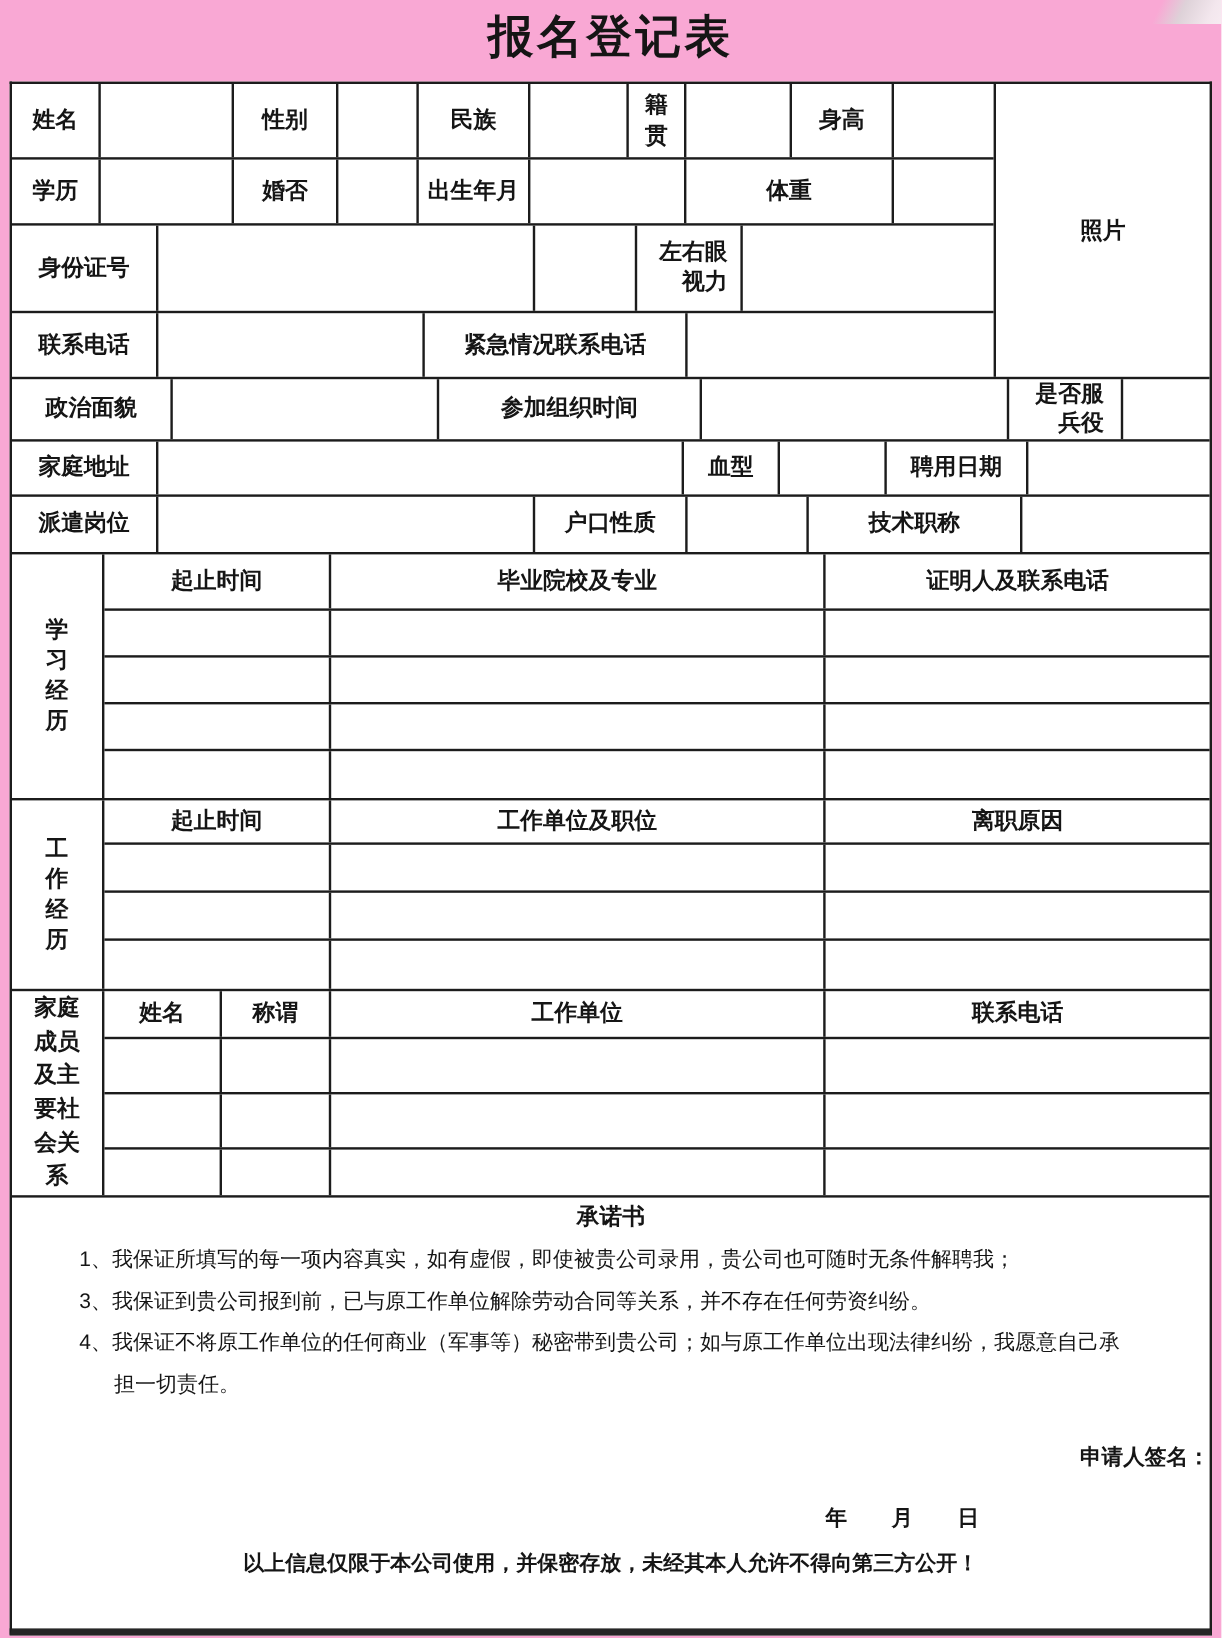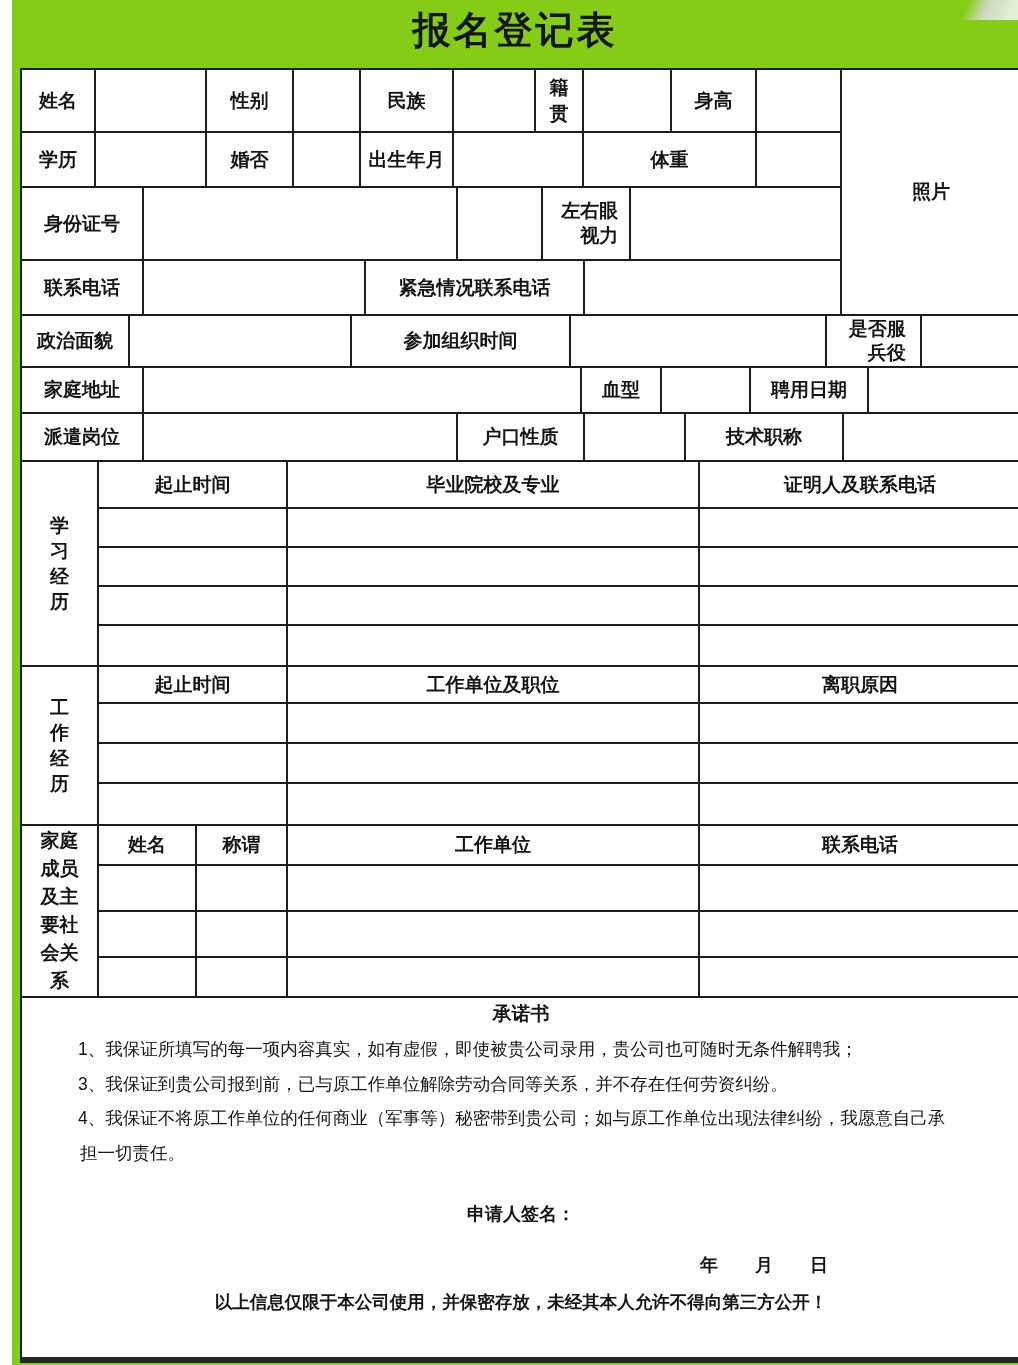--- a/index.html
+++ b/index.html
@@ -2,21 +2,21 @@
 <html><head>
 <meta charset="utf-8">
 <style>
   * { box-sizing: border-box; margin: 0; padding: 0; }
   html, body { background: #ffffff; }
   body {
     width: 1018px; height: 1365px; position: relative;
     font-family: "Liberation Sans", "DejaVu Sans", sans-serif;
     color: #151515;
   }
-  .page { position: absolute; inset: 0; background: #84cc16; overflow: hidden; margin-left: 12px; }
+  .page { position: absolute; inset: 0; background: #f9a8d4; overflow: hidden; }
   .corner-artifact {
     position: absolute; top: -6px; right: -8px; width: 90px; height: 26px;
     background: linear-gradient(115deg, rgba(255,255,255,0) 35%, #d9d9d9 55%, #f2f2f2 80%, #fafafa 100%);
     border-bottom-left-radius: 28px; opacity: .85;
   }
   .doc-title {
     position: absolute; top: 5px; left: 0; width: 100%;
     text-align: center; font-size: 38px; font-weight: 700; letter-spacing: 3px;
   }
   .tbl {
@@ -46,22 +46,22 @@
   .sec-body { flex: 1; }
   .sec-body .row:last-child { border-bottom: none; }
   .v1 { display: inline-block; width: 1.25em; word-break: break-all; line-height: 1.32; text-align: center; }
   .v2 { display: inline-block; width: 2.3em;  word-break: break-all; line-height: 1.48; text-align: center; }
   .w3 { display: inline-block; width: 3.4em;  word-break: break-all; line-height: 1.28; text-align: right; }
   .w5 { display: inline-block; width: 5.4em;  word-break: break-all; line-height: 1.28; text-align: center; }
   
   .commit { height: 359px; padding-top: 3px; }
   .commit-title { text-align: center; font-size: 19px; font-weight: 600; }
   .commit-line { margin-top: 11px; padding: 0 36px 0 56px; font-size: 17.5px; font-weight: 500; line-height: 1.35; }
-  .commit-line.cont { padding-left: 58px; }
-  .sign-line { margin-top: 36px; text-align: center; font-size: 18px; font-weight: 600; }
+  .commit-line.cont { padding-left: 85px; }
+  .sign-line { margin-top: 36px; text-align: right; font-size: 18px; font-weight: 600; }
   .date-line { margin-top: 27px; display: flex; justify-content: flex-end; gap: 37px; padding-right: 192px; font-size: 18px; font-weight: 600; }
   .privacy-line { margin-top: 13px; text-align: center; font-size: 17.5px; font-weight: 600; }
   
   .erow-39 { height: 39px; } .erow-40 { height: 40px; } .erow-46 { height: 46px; } .erow-38 { height: 38px; }
 </style>
 </head>
 <body>
 
 <div class="page">
   <div class="corner-artifact"></div>
@@ -114,21 +114,21 @@
           <div class="c" style="width:222px"></div>
           <div class="c" style="width:219px">紧急情况联系电话</div>
           <div class="c fill"></div>
         </div>
       </div>
 
       <div class="photo">照片</div>
     </div>
 
     <div class="row" style="height:52px">
-      <div class="c" style="width:108px">政治面貌</div>
+      <div class="c" style="width:134px">政治面貌</div>
       <div class="c" style="width:222px"></div>
       <div class="c" style="width:219px">参加组织时间</div>
       <div class="c" style="width:256px"></div>
       <div class="c" style="width:95px">
           <span class="w3">是否服兵役</span>
         </div>
       <div class="c fill"></div>
     </div>
 
     <div class="row" style="height:46px">
@@ -138,21 +138,21 @@
       <div class="c" style="width:89px"></div>
       <div class="c" style="width:118px">聘用日期</div>
       <div class="c fill"></div>
     </div>
 
     <div class="row" style="height:48px">
       <div class="c" style="width:122px">派遣岗位</div>
       <div class="c" style="width:314px"></div>
       <div class="c" style="width:127px">户口性质</div>
       <div class="c" style="width:101px"></div>
-      <div class="c" style="width:158px">技术职称</div>
+      <div class="c" style="width:178px">技术职称</div>
       <div class="c fill"></div>
     </div>
 
     <div class="sec">
       <div class="side">
           <span class="v1">学习经历</span>
         </div>
       <div class="sec-body">
         <div class="row" style="height:47px">
           <div class="c" style="width:189px">起止时间</div>

